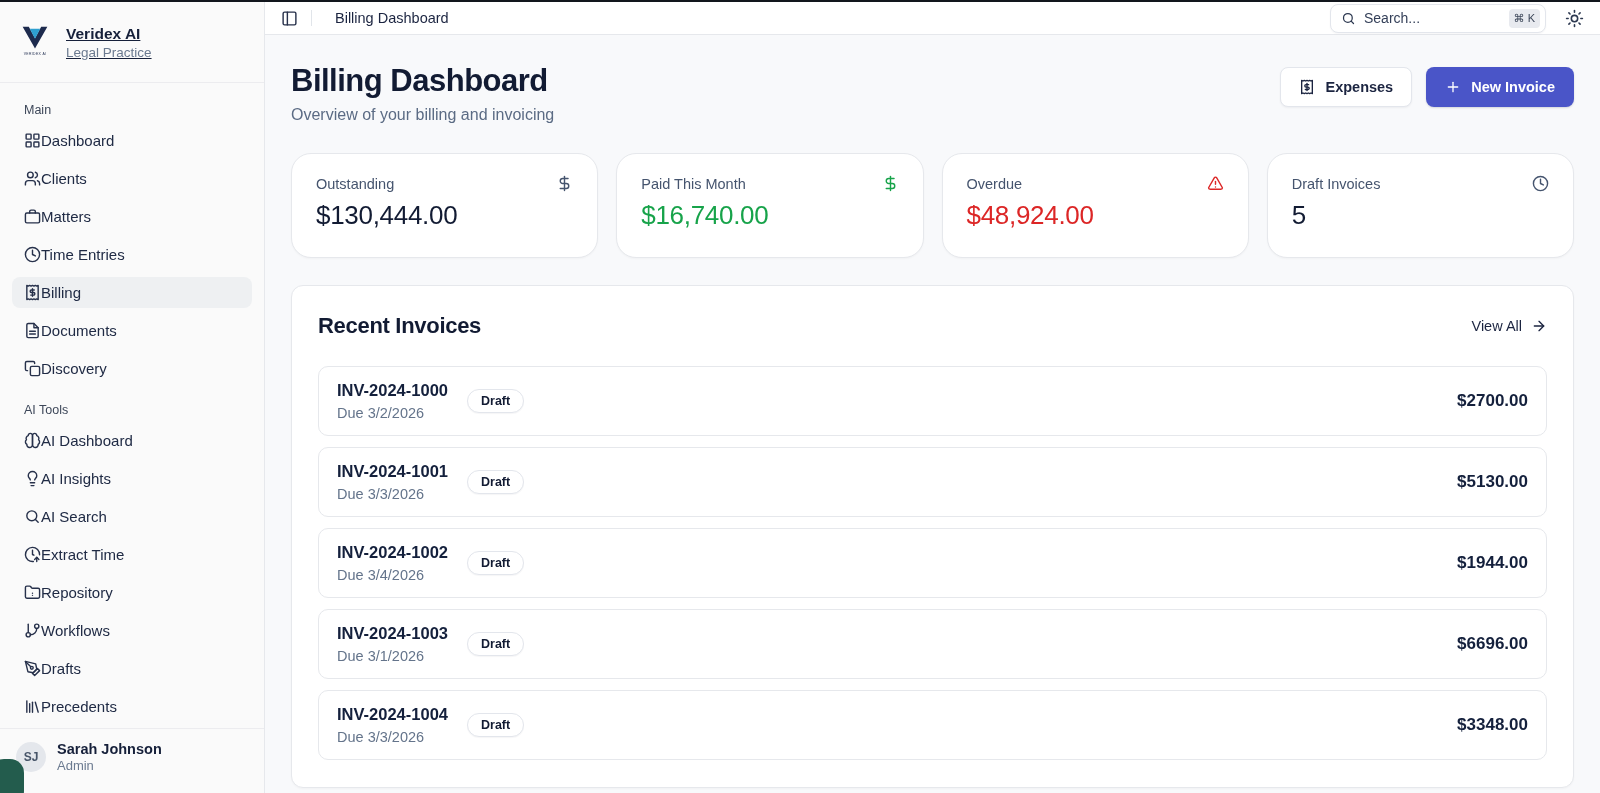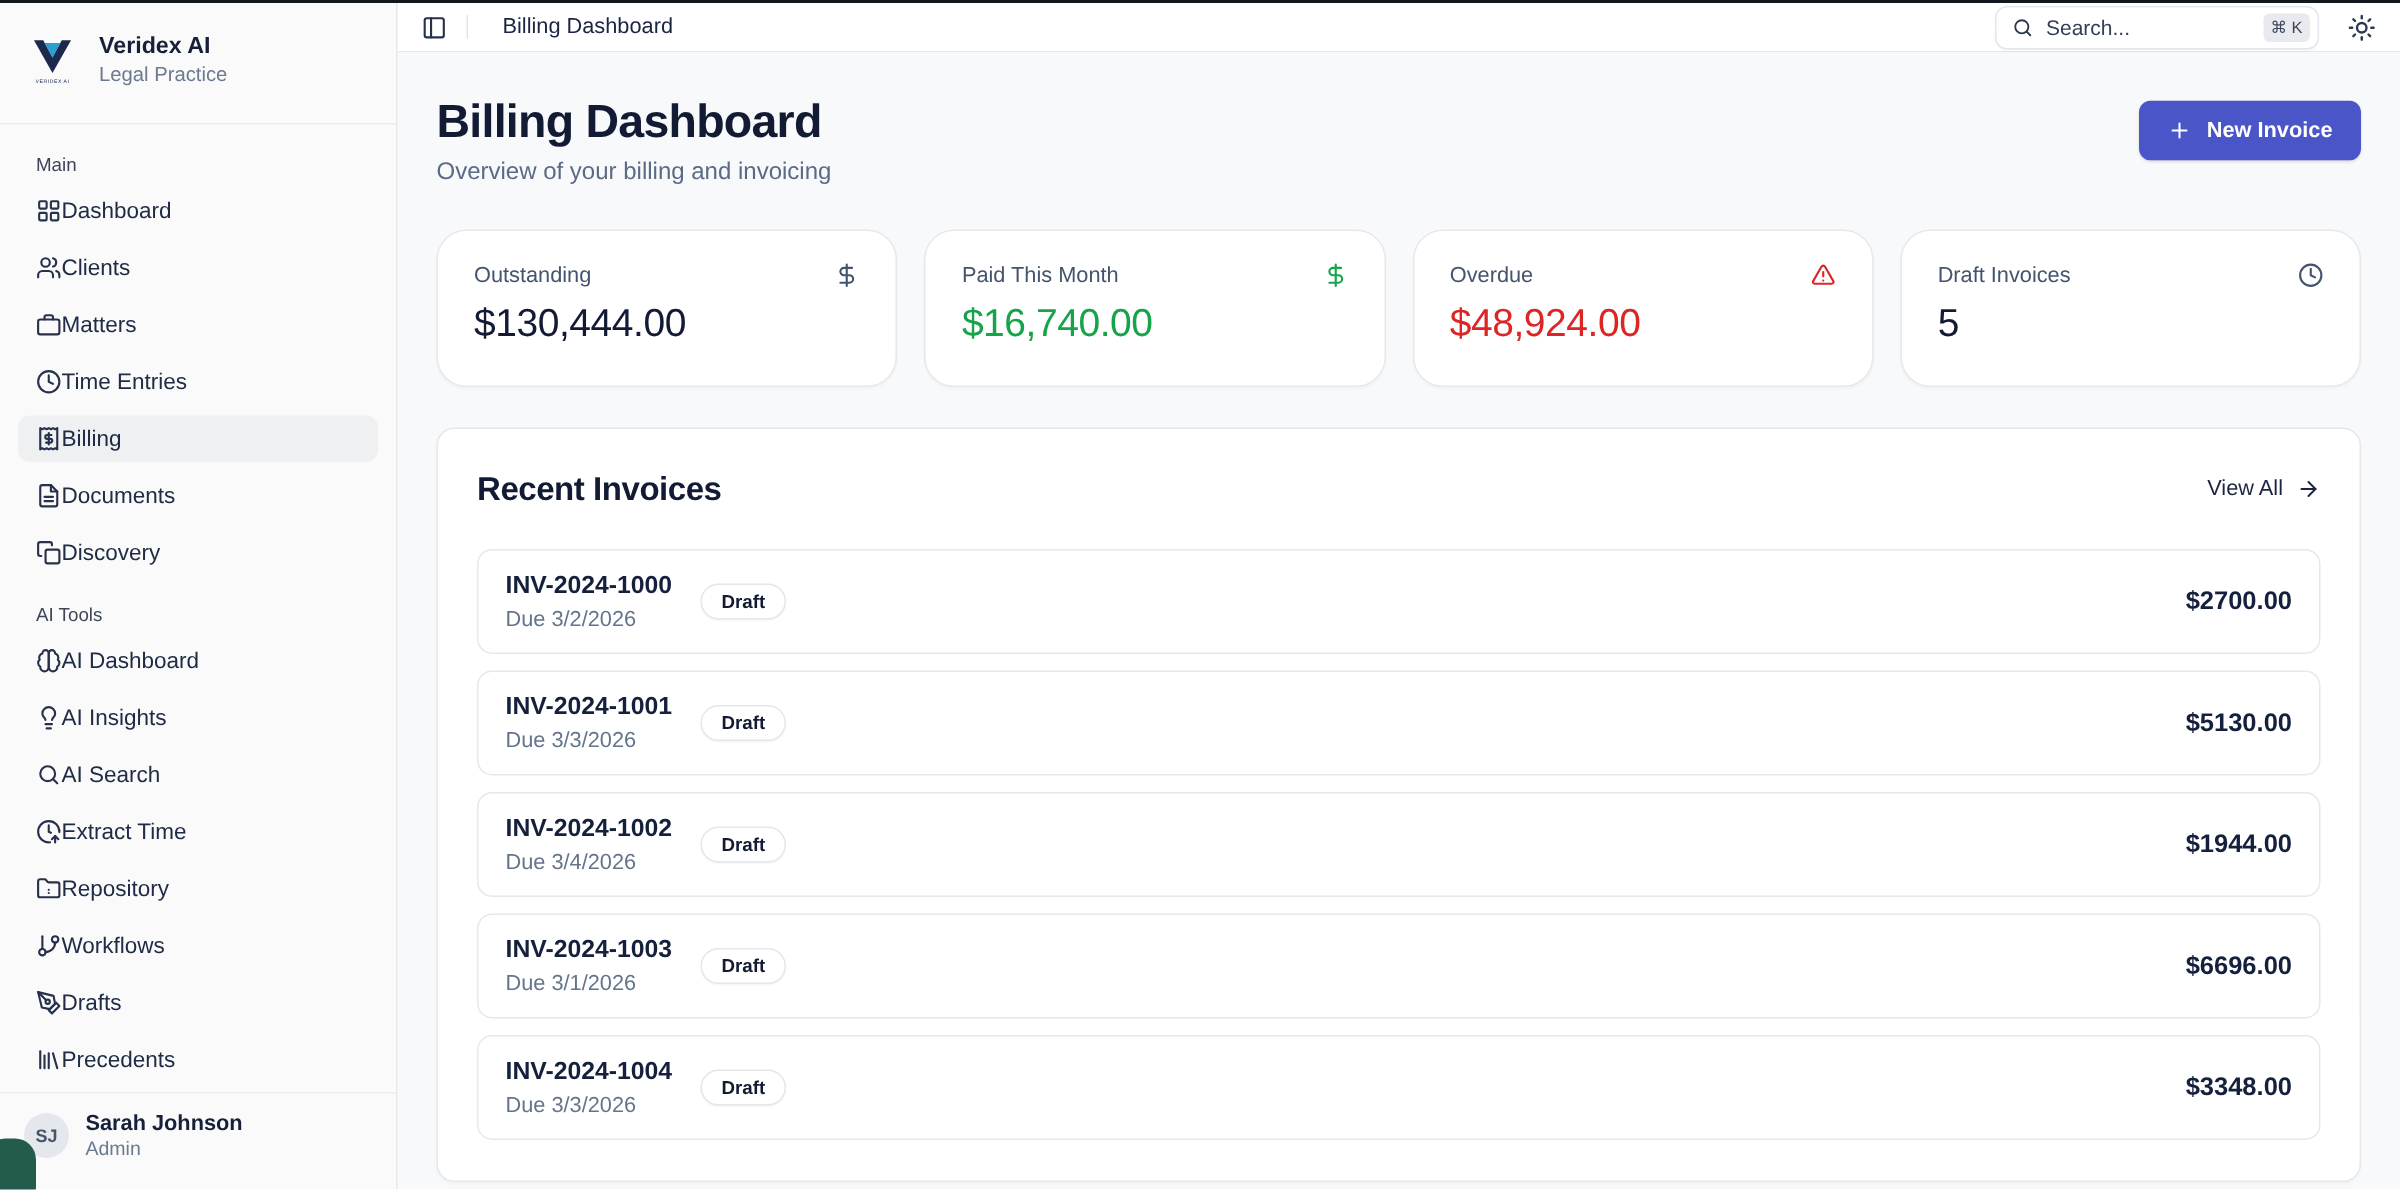--- a/index.html
+++ b/index.html
@@ -8,21 +8,21 @@
     font-family:"Liberation Sans", sans-serif;
     background:#ffffff; color:#16203a;
     display:flex;
     border-top:2px solid #12161d;
   }
   svg.ic { display:block; fill:none; stroke:currentColor; stroke-width:2; stroke-linecap:round; stroke-linejoin:round; }
 
   
   .sidebar { width:265px; flex-shrink:0; background:#fafafa; border-right:1px solid #e6e8ec;
              display:flex; flex-direction:column; position:relative; }
-  .logo-row { display:flex; align-items:flex-start; gap:12px; padding:20px 16px 22px; border-bottom:1px solid #ececef; }
+  .logo-row { display:flex; align-items:flex-end; gap:12px; padding:20px 16px 22px; border-bottom:1px solid #ececef;text-decoration:underline; }
   .logo-mark { width:38px; height:38px; flex-shrink:0; }
   .brand-name { font-size:15.5px; font-weight:700; color:#16203a; }
   .brand-sub { font-size:13.5px; color:#6b7a90; margin-top:2px; }
   .nav { flex:1; padding:8px 12px; overflow:hidden; }
   .sec-label { font-size:12.5px; color:#3d4759; padding:12px 12px 8px; }
   .nav-item { display:flex; align-items:center; gap:0; padding:7px 12px; margin-bottom:7px;
               border-radius:8px; font-size:15px; color:#202b45; cursor:pointer; }
   .nav-item .icon { width:17px; height:17px; color:#27314b; flex-shrink:0; }
   .nav-item .icon svg { width:17px; height:17px; }
   .nav-item.active { background:#eef0f2; }
@@ -309,20 +309,30 @@
     </span>
   </div>
 
   <div class="content">
     <div class="page-head">
       <div>
         <div class="page-title">Billing Dashboard</div>
         <div class="page-sub">Overview of your billing and invoicing</div>
       </div>
       <div class="head-actions">
+        <button class="btn btn-secondary">
+          <span class="icon">
+            <svg class="ic" viewBox="0 0 24 24">
+                <path d="M4 2v20l2-1 2 1 2-1 2 1 2-1 2 1 2-1 2 1V2l-2 1-2-1-2 1-2-1-2 1-2-1-2 1Z"></path>
+                <path d="M14.5 8.5h-4a1.8 1.8 0 1 0 0 3.6h3a1.8 1.8 0 1 1 0 3.6h-4"></path>
+                <path d="M12 17.3V6.7"></path>
+              </svg>
+          </span>
+          <span>Expenses</span>
+        </button>
         <button class="btn btn-primary">
           <span class="icon">
             <svg class="ic" viewBox="0 0 24 24">
                 <path d="M5 12h14"></path>
                 <path d="M12 5v14"></path>
               </svg>
           </span>
           <span>New Invoice</span>
         </button>
       </div>

